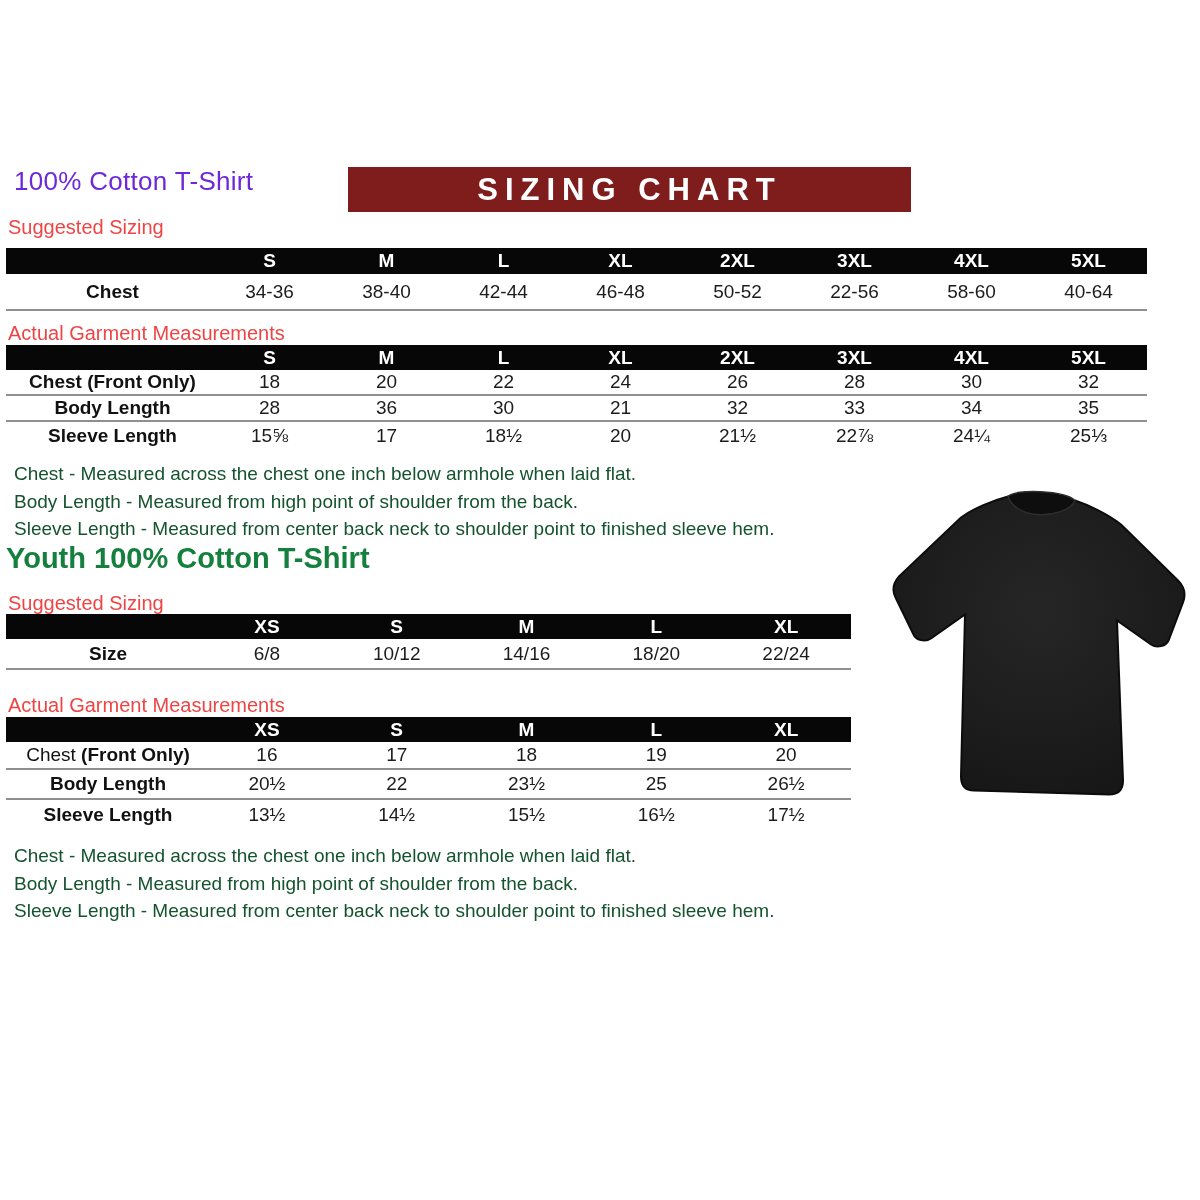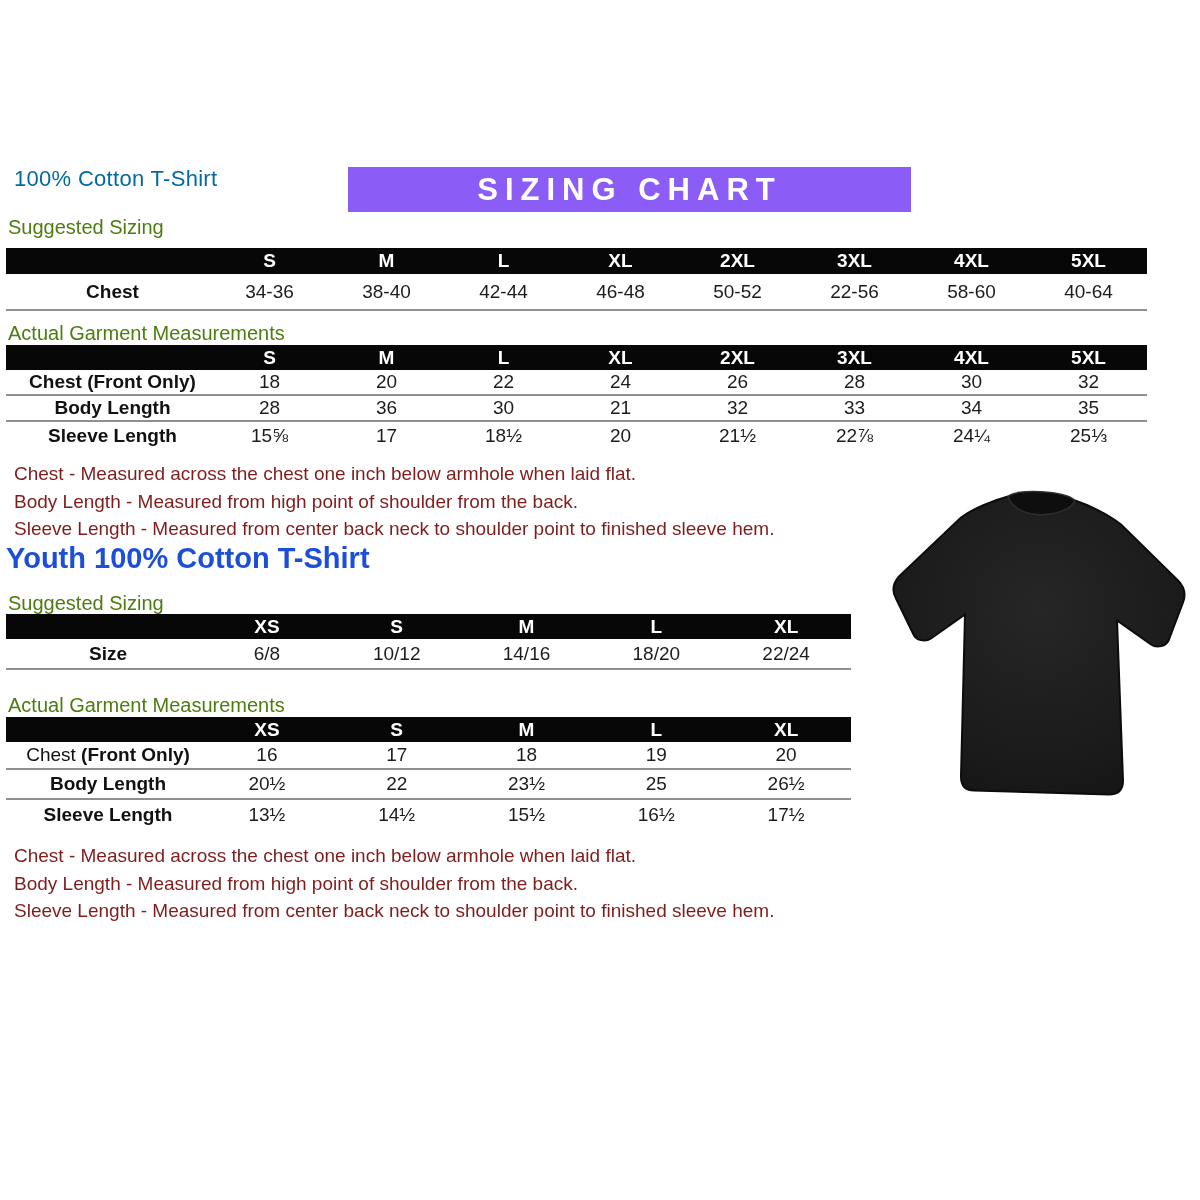--- a/index.html
+++ b/index.html
@@ -1,47 +1,47 @@
 <!DOCTYPE html>
 <html><head>
 <meta charset="utf-8">
 <style>
   html, body { margin:0; padding:0; background:#ffffff; }
   .canvas {
     position:relative; width:1200px; height:1200px; overflow:hidden;
     background:#ffffff; font-family:"Liberation Sans", sans-serif; color:#101010;
   }
   .page-title {
-    position:absolute; left:14px; top:166px; font-size:22px; font-weight:500;
-    letter-spacing:0.3px; color:#0369a1; white-space:nowrap;
+    position:absolute; left:14px; top:166px; font-size:26px; font-weight:500;
+    letter-spacing:0.3px; color:#6d28d9; white-space:nowrap;
   }
   .banner {
     position:absolute; left:348px; top:167px; width:563px; height:45px;
-    background:#8b5cf6; color:#ffffff; display:flex; align-items:center; justify-content:center;
+    background:#7f1d1d; color:#ffffff; display:flex; align-items:center; justify-content:center;
     font-size:31px; font-weight:700; letter-spacing:7px; white-space:nowrap;
   }
-  .section-label { position:absolute; left:8px; font-size:20px; color:#4d7c0f; white-space:nowrap; }
+  .section-label { position:absolute; left:8px; font-size:20px; color:#ef4444; white-space:nowrap; }
   .youth-title {
-    position:absolute; left:6px; top:542px; font-size:29px; font-weight:700; color:#1d4ed8; white-space:nowrap;
+    position:absolute; left:6px; top:542px; font-size:29px; font-weight:700; color:#15803d; white-space:nowrap;
   }
 
   .size-table { position:absolute; left:6px; }
   .size-table .trow { display:grid; align-items:center; }
   .size-table.adult .trow { grid-template-columns:205px repeat(8, 1fr); width:1141px; }
   .size-table.youth .trow { grid-template-columns:196px repeat(5, 1fr); width:845px; }
   .thead { background:#070707; color:#ffffff; font-weight:700; font-size:19px; }
   .thead .cell { text-align:center; }
   .tbody-row { font-size:19px; color:#1c1c1c; border-bottom:2px solid #8f8f8f; }
   .tbody-row.no-border { border-bottom:none; }
   .tbody-row .cell { text-align:center; }
   .rlabel { text-align:left; padding-left:8px; font-weight:700; font-size:19px; color:#111; white-space:nowrap; }
   .rlabel .suffix { font-weight:700;margin-top:44px; }
   .rlabel.plain { font-weight:400; }
 
-  .notes { position:absolute; left:14px; font-size:19px; line-height:27.5px; color:#7f1d1d; }
+  .notes { position:absolute; left:14px; font-size:19px; line-height:27.5px; color:#14532d; }
   .notes div { white-space:nowrap; }
 
   .tshirt { position:absolute; left:885px; top:478px; width:305px; height:335px; }
 </style>
 </head>
 <body>
 
 <div class="canvas">
 
   <div class="page-title">100% Cotton T-Shirt</div>

